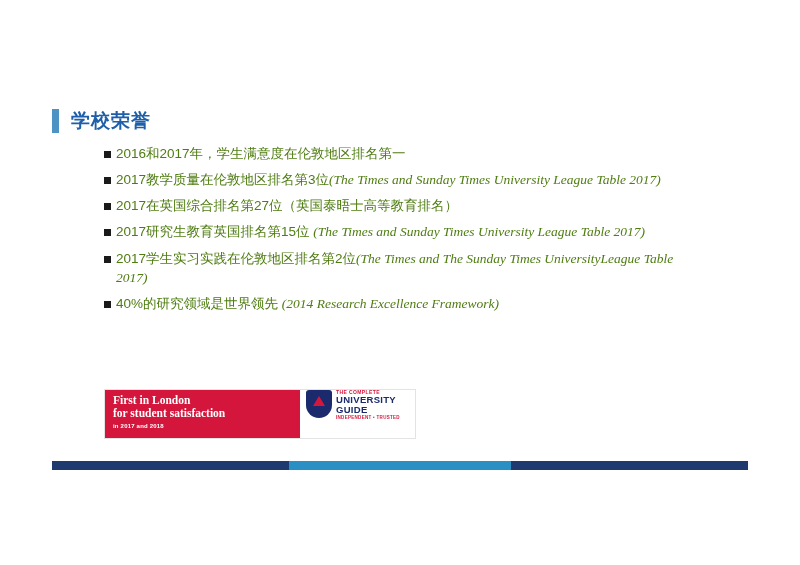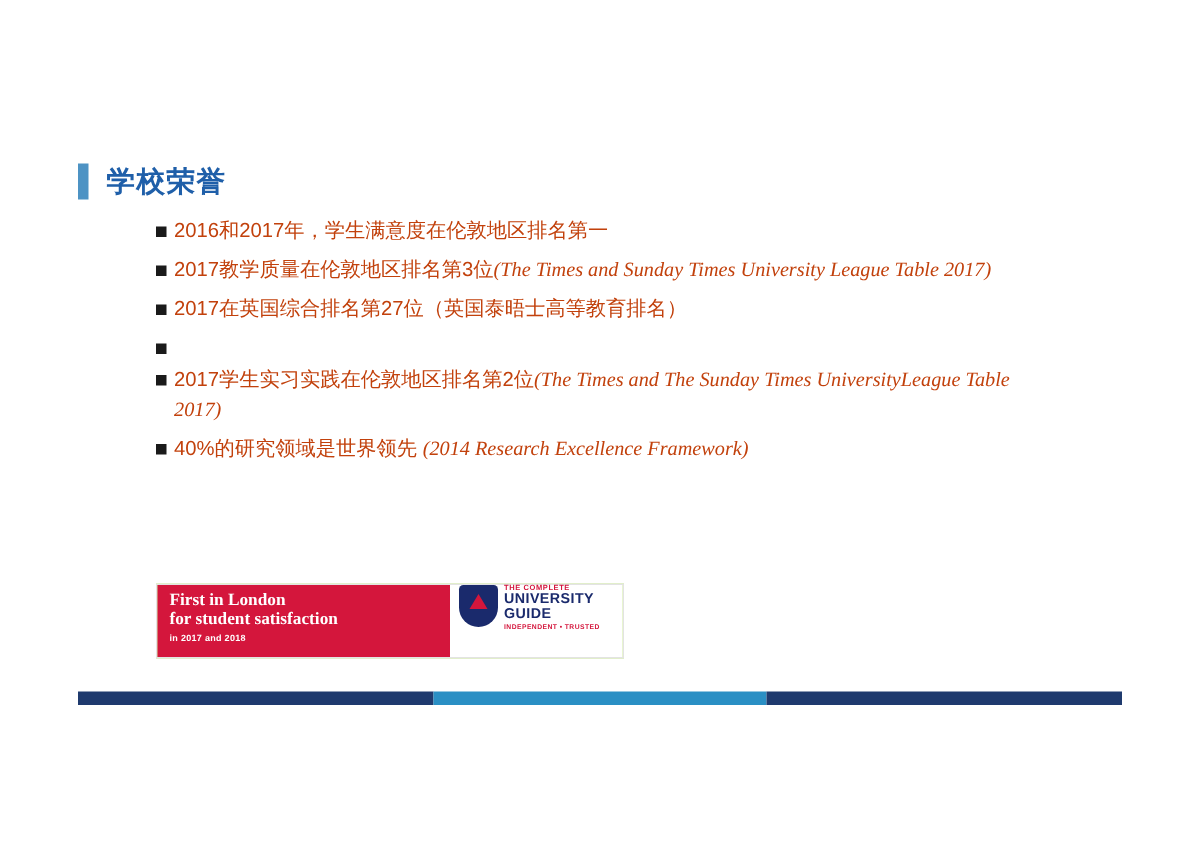--- a/index.html
+++ b/index.html
@@ -58,21 +58,21 @@
   .bullet-marker {
     width: 7px;
     height: 7px;
     background: #1a1a1a;
     margin-top: 7px;
     margin-right: 5px;
     flex: 0 0 auto;
   }
   .bullet-text {
     font-size: 13.5px;
-    color: #c2410c;
+    color: #4d7c0f;
     line-height: 1.42;
     font-family: "Liberation Serif", serif;
   }
   .bullet-text .cn {
     font-family: "Liberation Sans", sans-serif;
     font-size: 13.5px;
   }
   .bullet-text .it {
     font-style: italic;
     font-family: "Liberation Serif", serif;
@@ -80,21 +80,21 @@
 
   
   .award {
     position: absolute;
     left: 104px;
     top: 389px;
     width: 310px;
     height: 48px;
     display: flex;
     border: 1px solid #e3e3e3;
-    background: #bef264;
+    background: #15803d;
   }
   .award-left {
     width: 195px;
     background: #d4163c;
     color: #ffffff;
     padding: 4px 6px 3px 8px;
     box-sizing: border-box;
     position: relative;
   }
   .award-left .line1 {
@@ -195,20 +195,21 @@
     <div class="bullet">
       <span class="bullet-marker"></span>
       <span class="bullet-text"><span class="cn">2017教学质量在伦敦地区排名第3位</span><span class="it">(The Times and Sunday Times University League Table 2017)</span></span>
     </div>
     <div class="bullet">
       <span class="bullet-marker"></span>
       <span class="bullet-text"><span class="cn">2017在英国综合排名第27位（英国泰晤士高等教育排名）</span></span>
     </div>
     <div class="bullet">
       <span class="bullet-marker"></span>
+      <span class="bullet-text"><span class="cn">2017研究生教育英国排名第15位 </span><span class="it">(The Times and Sunday Times University League Table 2017)</span></span>
     </div>
     <div class="bullet">
       <span class="bullet-marker"></span>
       <span class="bullet-text"><span class="cn">2017学生实习实践在伦敦地区排名第2位</span><span class="it">(The Times and The Sunday Times UniversityLeague Table 2017)</span></span>
     </div>
     <div class="bullet">
       <span class="bullet-marker"></span>
       <span class="bullet-text"><span class="cn">40%的研究领域是世界领先 </span><span class="it">(2014 Research Excellence Framework)</span></span>
     </div>
   </div>

